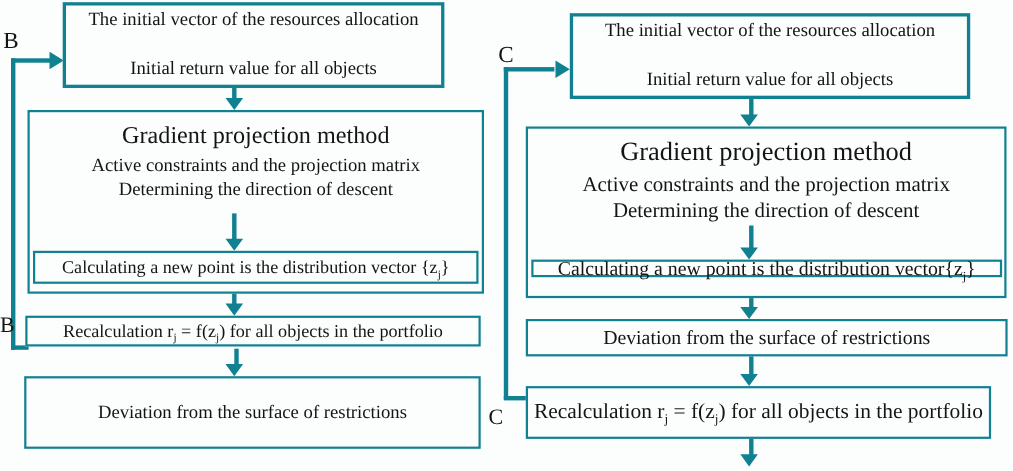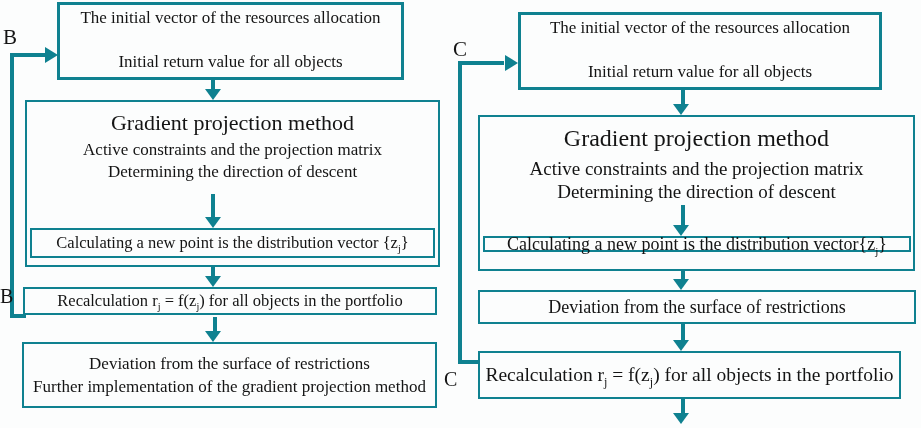--- a/index.html
+++ b/index.html
@@ -70,21 +70,20 @@
 
     <div class="box" style="left:23px; top:287px; width:414px; height:28px;">
       <div class="t16">Recalculation r<sub>j</sub> = f(z<sub>j</sub>) for all objects in the portfolio</div>
     </div>
 
     <div class="vline" style="left:213px; top:317px; width:4px; height:15px;"></div>
     <div class="ah ah-down" style="left:205px; top:331px;"></div>
 
     <div class="box" style="left:22px; top:342px; width:415px; height:66px;">
       <div class="t17">Deviation from the surface of restrictions</div>
-      <div class="t17" style="margin-top:3px;">Further implementation of the gradient projection method</div>
     </div>
   </div>
 
   <div>
 
     <div class="connector-label" style="left:453px; top:37px;">C</div>
 
     <div class="hline" style="left:458px; top:61px; width:46px; height:4px;"></div>
     <div class="ah ah-right" style="left:505px; top:55px;"></div>
     <div class="vline" style="left:458px; top:61px; width:4px; height:302px;"></div>

